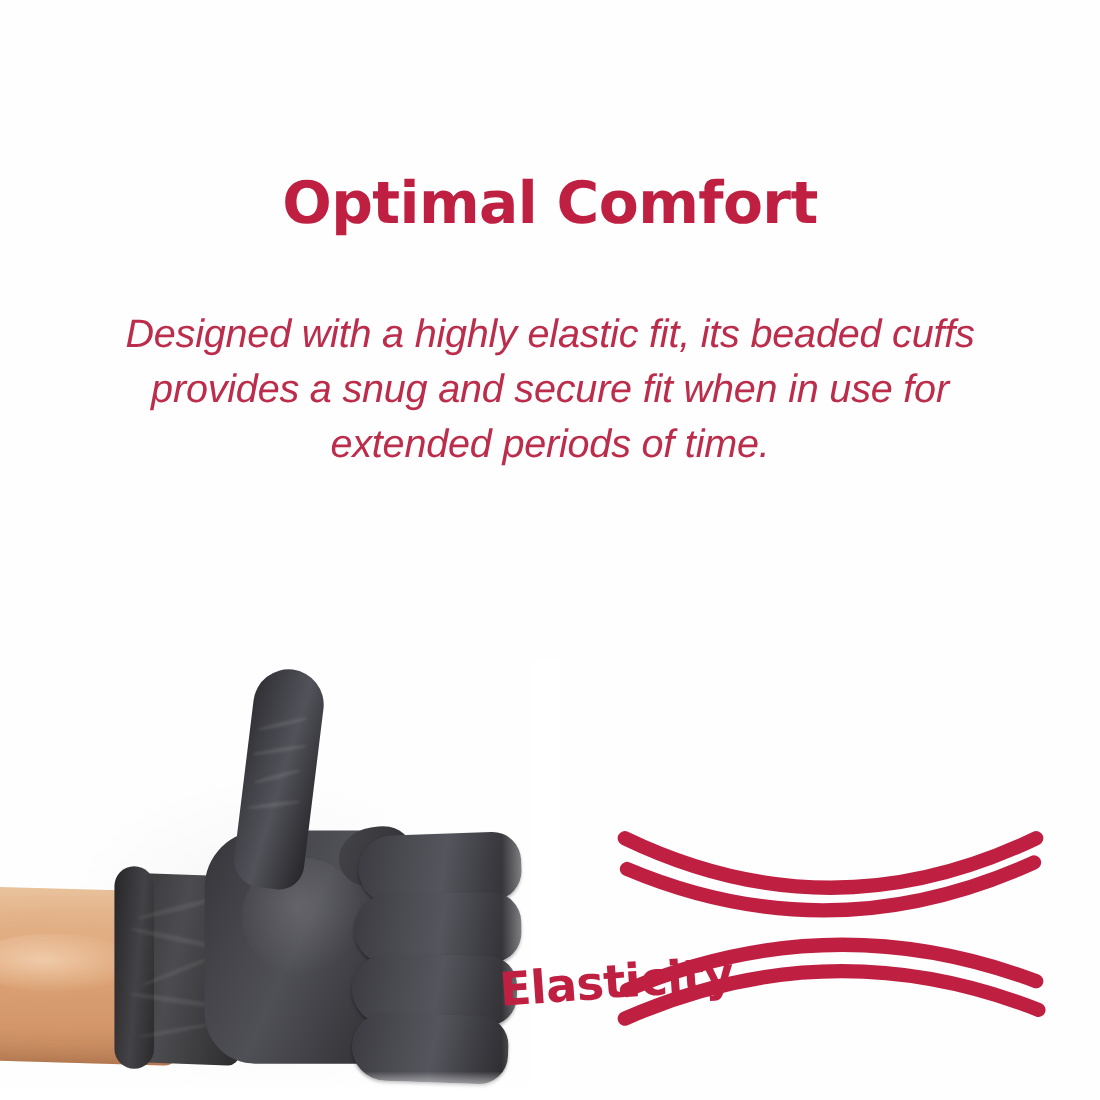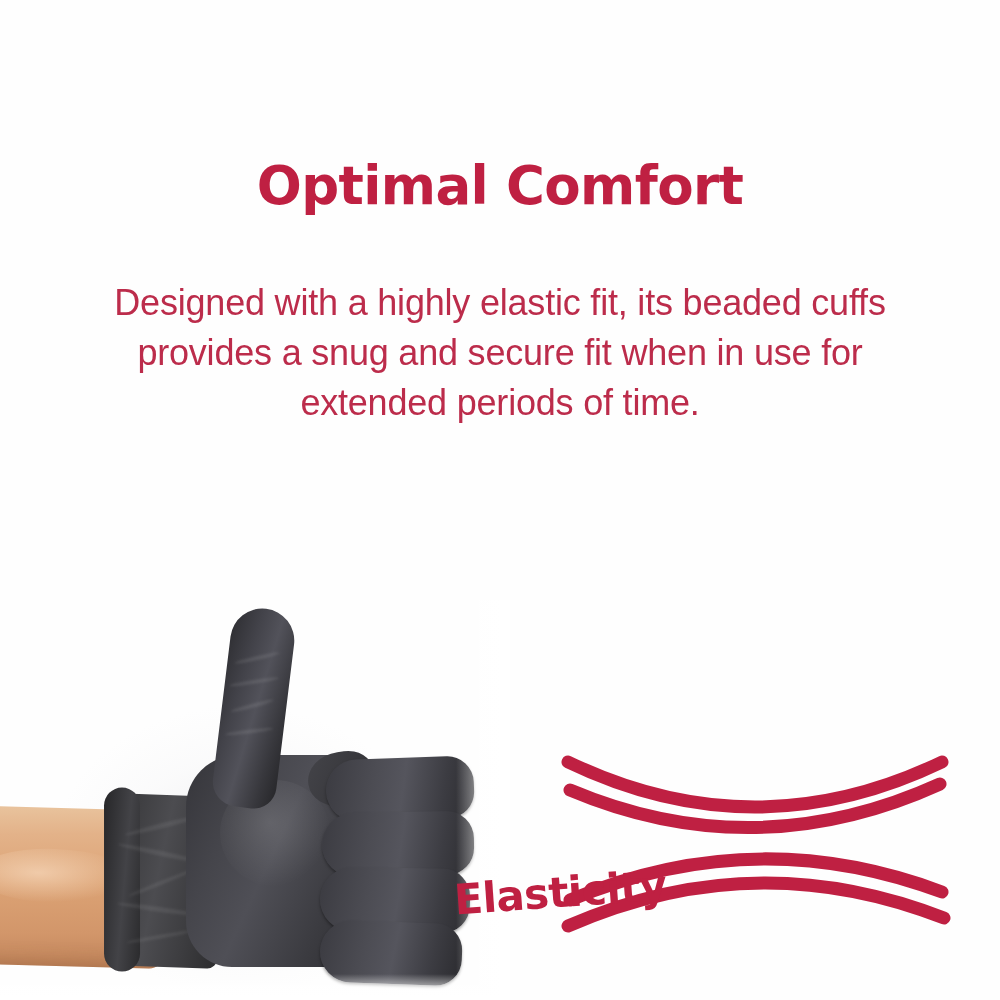--- a/index.html
+++ b/index.html
@@ -43,20 +43,21 @@
     top: 278px;
     left: 60px;
     width: 880px;
     text-align: center;
     font-family: "Liberation Sans", sans-serif;
     font-weight: 400;
     font-size: 36px;
     line-height: 50px;
     color: #bc2c4b;
     letter-spacing: -0.2px;
+    font-style: italic;
   }
   #copy .para { margin: 0; }
   #copy .para-gap { height: 52px; }
 
   
   #glove-photo {
     position: absolute;
     left: -10px;
     top: 600px;
     width: 520px;

